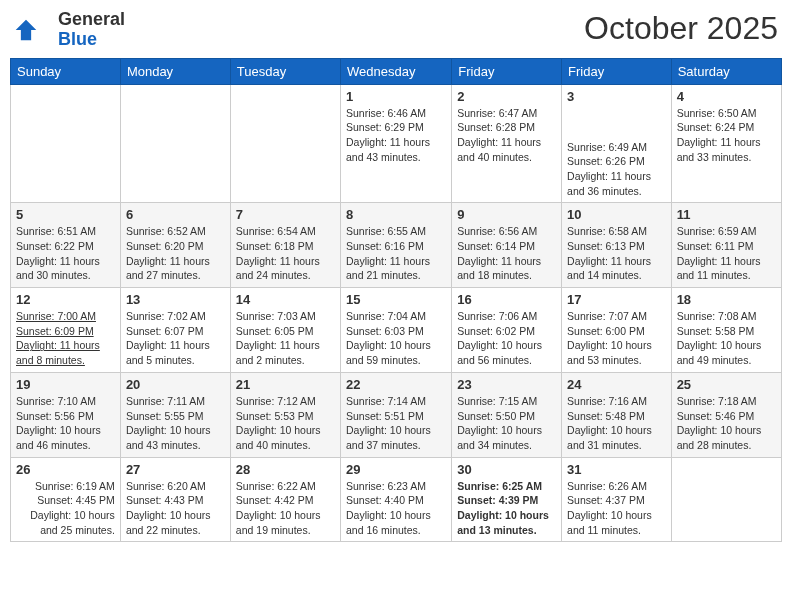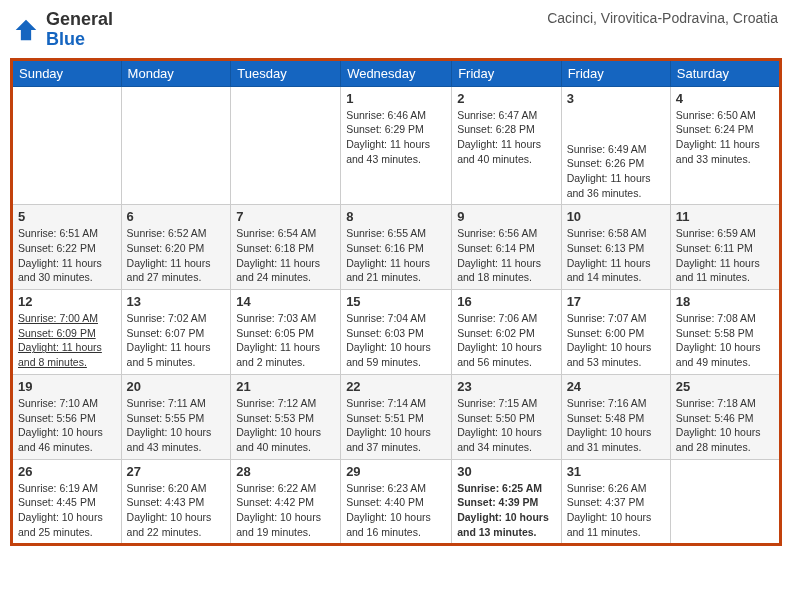--- a/index.html
+++ b/index.html
@@ -13,21 +13,21 @@
     .header {
       display: flex;
       justify-content: space-between;
       align-items: flex-start;
       margin-bottom: 8px;
       padding: 0 4px;
     }
     .logo {
       display: flex;
       align-items: center;
-      gap: 8px;
+      gap: 20px;
     }
     .logo-text {
       font-size: 18px;
       font-weight: bold;
       line-height: 1.1;
     }
     .logo-general { color: #333; }
     .logo-blue { color: #1565c0; }
     .logo-icon {
       width: 24px;
@@ -41,21 +41,21 @@
       font-weight: normal;
       color: #333;
     }
     .location {
       font-size: 14px;
       color: #555;
     }
     .calendar {
       width: 100%;
       border-collapse: collapse;
-      border: 3px solid #c2410c;
+      border: 1px solid #c2410c;
     }
     .calendar th {
       background: #1565c0;
       color: #fff;
       text-align: left;
       padding: 5px 6px;
       font-size: 13px;
       font-weight: normal;
       border: 1px solid #1155a0;
     }
@@ -96,21 +96,21 @@
   <div class="logo">
     <svg class="logo-icon" viewBox="0 0 28 28">
       <polygon points="14,2 26,14 20,14 20,26 8,26 8,14 2,14" fill="#1565c0"></polygon>
     </svg>
     <div class="logo-text">
       <div class="logo-general">General</div>
       <div class="logo-blue">Blue</div>
     </div>
   </div>
   <div class="title-block">
-    <div class="location">Cacinci, Virovitica-Podravina, Croatia</div>
+    <div class="month-title">October 2025</div>
   </div>
 </div>
 
 <table class="calendar">
   <thead>
     <tr>
     <th>Sunday</th>
         <th>Monday</th>
         <th>Tuesday</th>
         <th>Wednesday</th>
@@ -302,21 +302,21 @@
           <span class="day-num">25</span>
           <div class="day-info" style="white-space: pre-line;">Sunrise: 7:18 AM
 Sunset: 5:46 PM
 Daylight: 10 hours
 and 28 minutes.</div>
         </td>
       </tr>
       <tr>
         <td>
           <span class="day-num">26</span>
-          <div class="day-info" style="white-space: pre-line;">Sunrise: 6:19 AM
+          <div class="day-info" style="white-space: pre-line; text-align: right;">Sunrise: 6:19 AM
 Sunset: 4:45 PM
 Daylight: 10 hours
 and 25 minutes.</div>
         </td>
         <td>
           <span class="day-num">27</span>
           <div class="day-info" style="white-space: pre-line;">Sunrise: 6:20 AM
 Sunset: 4:43 PM
 Daylight: 10 hours
 and 22 minutes.</div>

